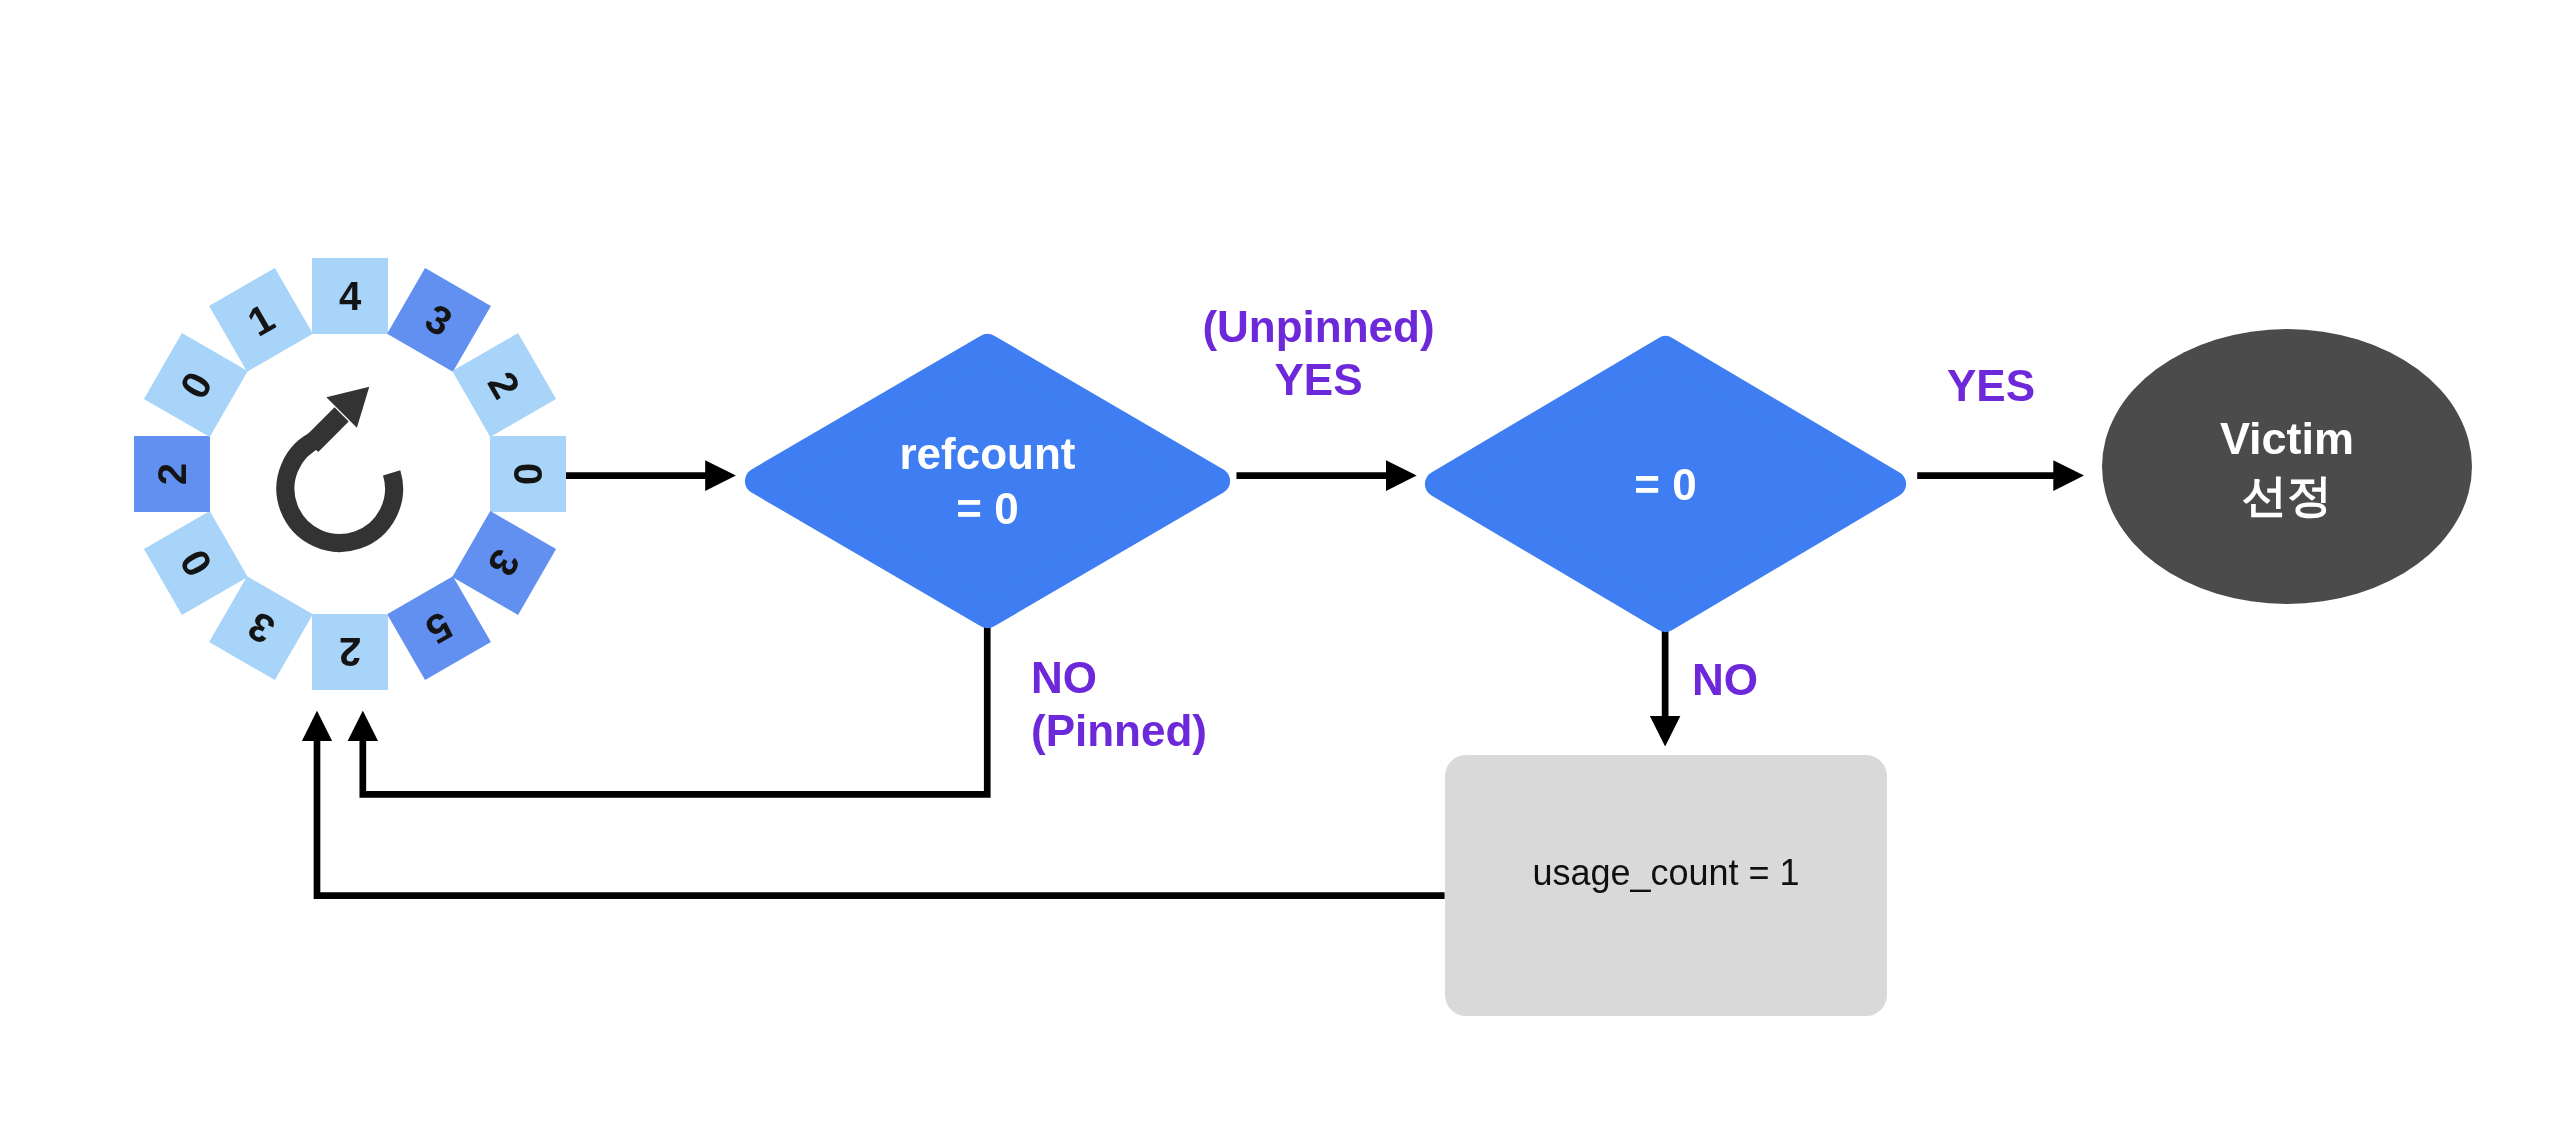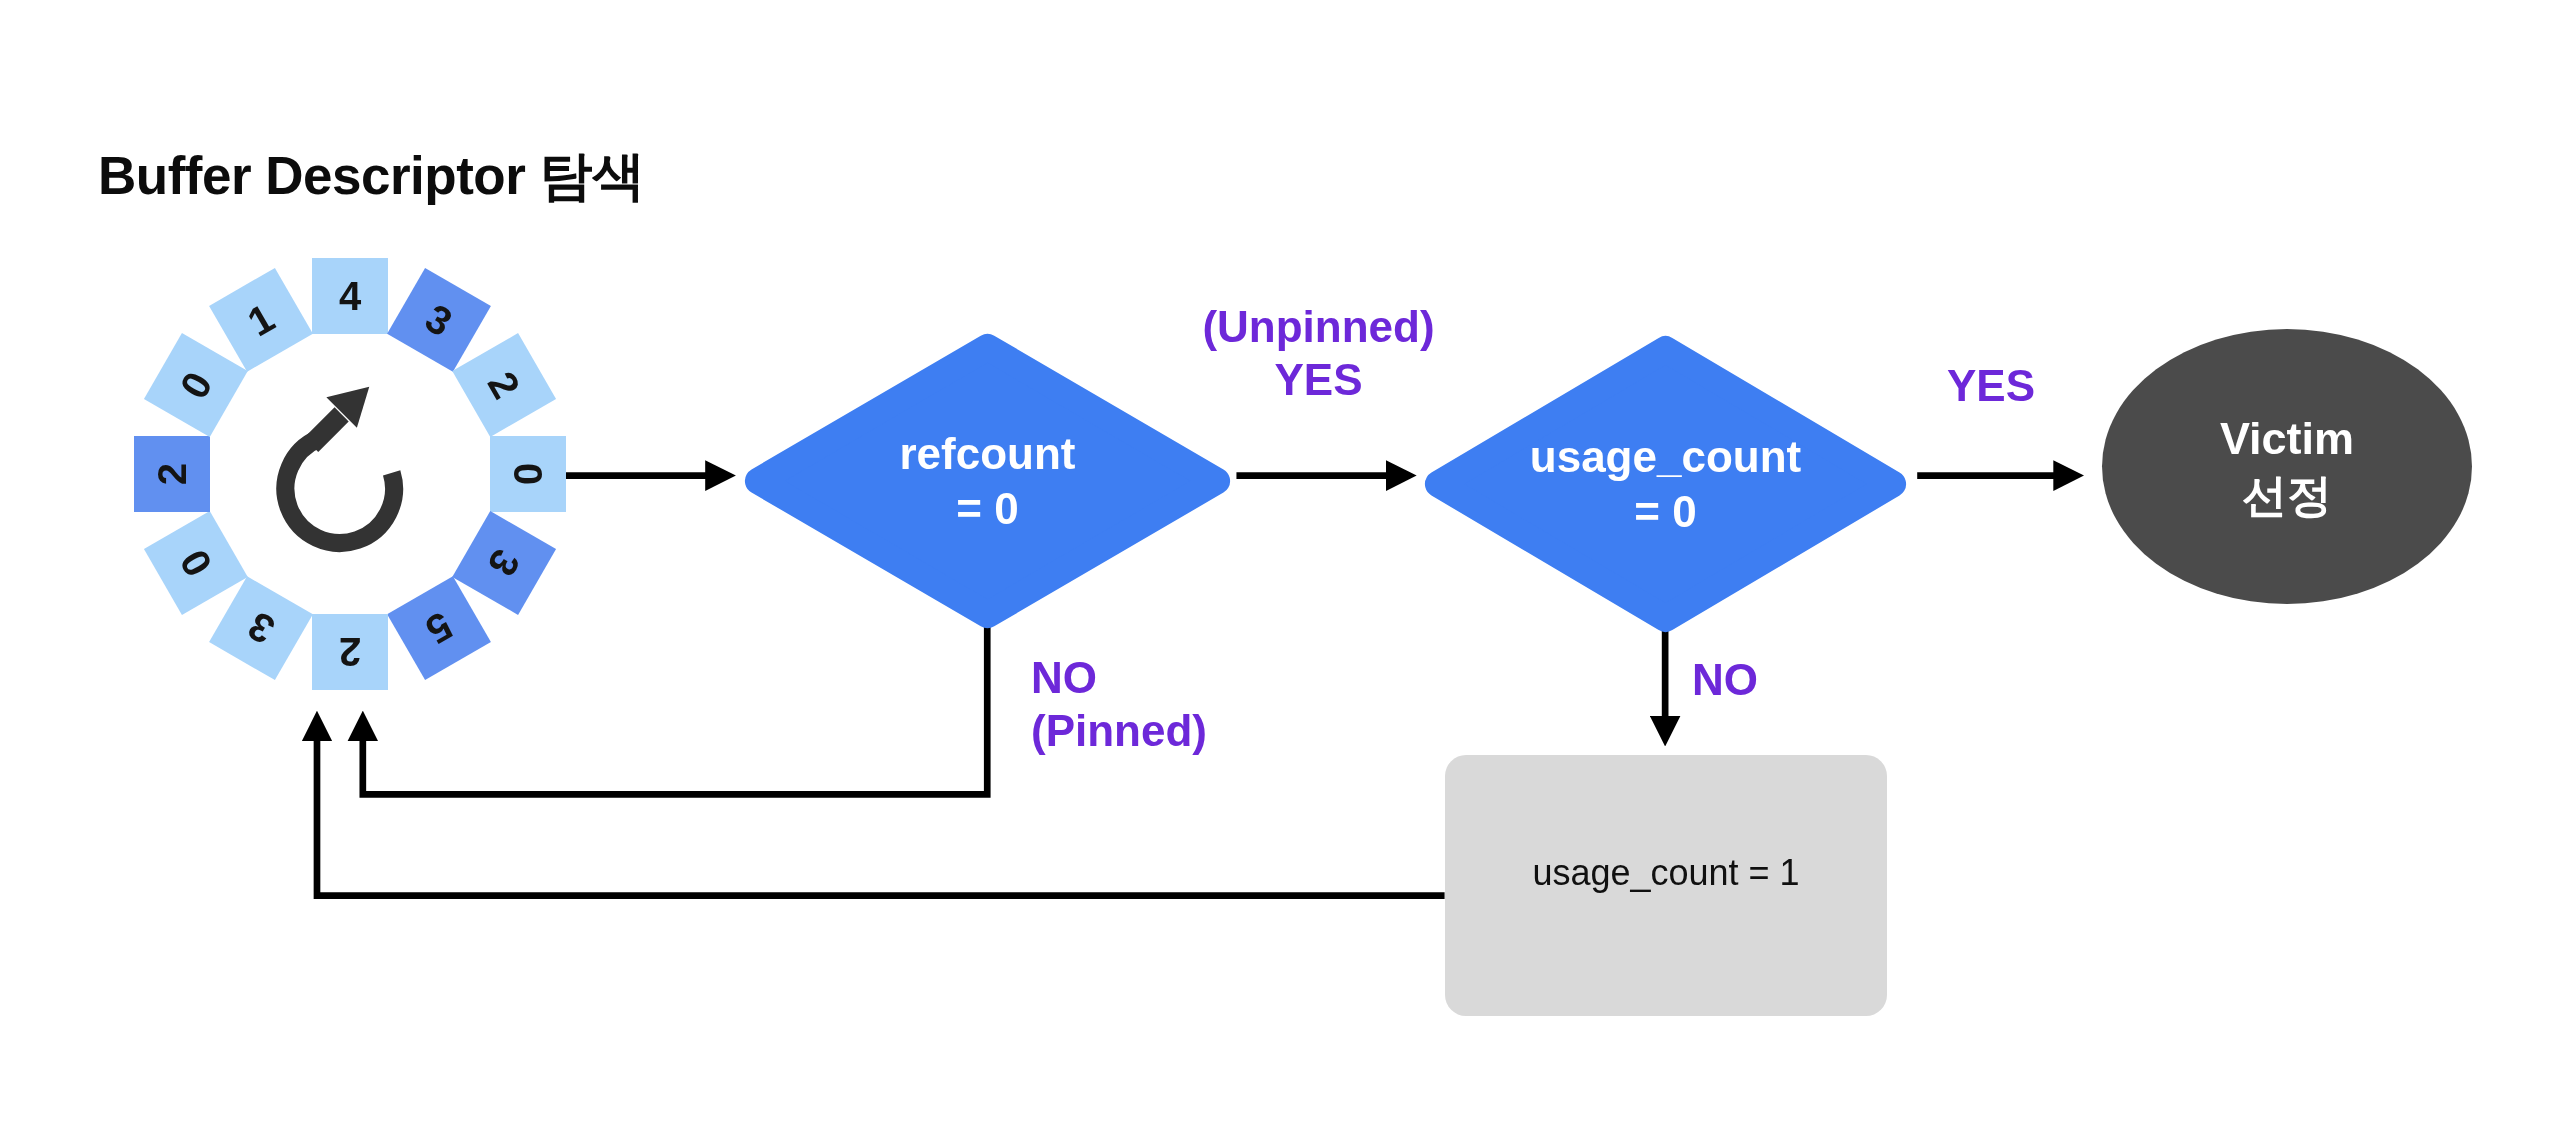--- a/index.html
+++ b/index.html
@@ -45,21 +45,20 @@
   .edge-label{
     position:absolute;z-index:2;font-size:44px;font-weight:700;color:#6d28d9;line-height:53px;white-space:nowrap;
   }
   .edge-label.center{text-align:center;}
 </style>
 </head>
 <body>
 
 <div class="canvas" style="--background: #ffffff; --slot-light: #a8d4fa; --slot-dark: #6190f0; --diamond: #3e7ef2; --diamond-text: #ffffff; --ellipse: #4b4b4b; --ellipse-text: #ffffff; --box-fill: #d9d9d9; --box-text: #101010; --line: #000000; --icon: #333333;">
 
-  <h1 class="title">Buffer Descriptor 탐색</h1>
 
   <svg class="wires" width="2576" height="1123" viewBox="0 0 2698 1176">
     <defs>
       <marker id="ah" viewBox="0 0 10 10" refX="2" refY="5" markerWidth="4.6" markerHeight="4.6" orient="auto">
         <path class="arrowhead" d="M 0 0 L 10 5 L 0 10 z"></path>
       </marker>
     </defs>
     <path class="wire" d="M 588 498 H 745" marker-end="url(#ah)"></path>
     <path class="wire" d="M 1295 498 H 1458" marker-end="url(#ah)"></path>
     <path class="wire" d="M 2008 498 H 2157" marker-end="url(#ah)"></path>
@@ -97,21 +96,20 @@
       <div>refcount</div>
       <div>= 0</div>
     </div>
   </div>
 
   <div class="node diamond" style="left:1423px;top:334px;width:485px;height:300px;">
     <svg viewBox="0 0 508 314">
       <polygon class="diamond-shape" points="254,16 492,157 254,298 16,157"></polygon>
     </svg>
     <div class="node-label">
-      <div>usage_count</div>
       <div>= 0</div>
     </div>
   </div>
 
   <div class="node ellipse" style="left:2102px;top:329px;width:370px;height:275px;">
     <div class="node-label">
       <div>Victim</div>
       <div>선정</div>
     </div>
   </div>

